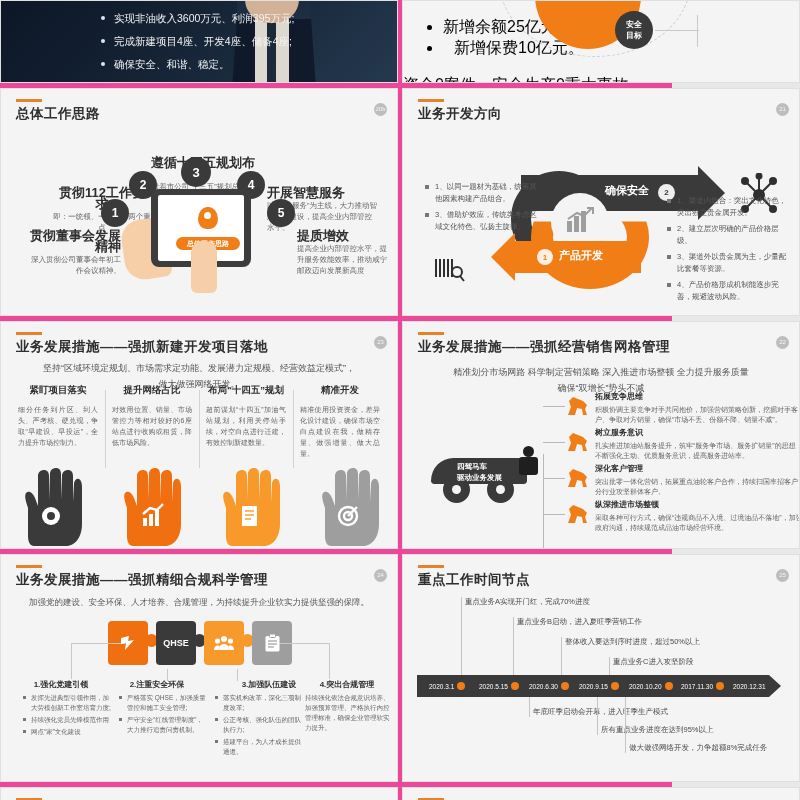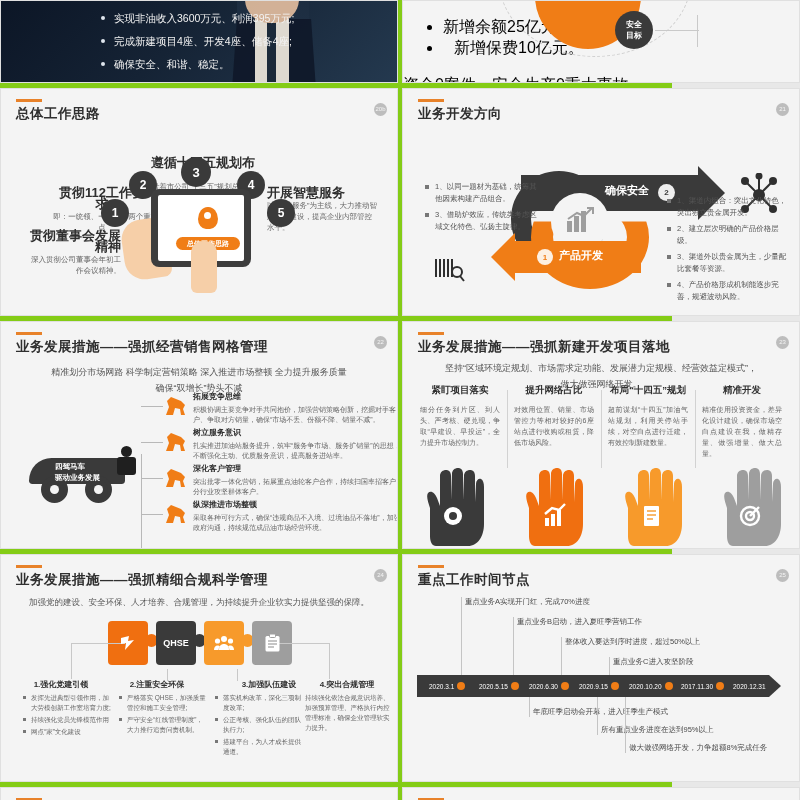--- a/index.html
+++ b/index.html
@@ -7,21 +7,21 @@
     width:800px;height:800px;overflow:hidden;
     background:#e8e8e8;
     font-family:"Liberation Sans","DejaVu Sans",sans-serif;
   }
   .gallery{
     width:672px;height:800px;
     display:grid;
     grid-template-columns:398px 398px;
     grid-auto-rows:auto;
     column-gap:4px;row-gap:5px;
-    background:#84cc16;
+    background:#ec4899;
   }
   .slide{
     position:relative;
     background:#f4f4f4;
     overflow:hidden;
     box-sizing:border-box;
     border:1px solid #e0e0e0;
   }
   .slide.r0{height:83px;}
   .slide.r1{height:228px;}
@@ -289,20 +289,24 @@
     </div>
 
     <div class="n-txt" style="left:26px;top:113px;width:94px;text-align:right">
       <b>贯彻董事会发展精神</b>
       <span>深入贯彻公司董事会年初工作会议精神。</span>
     </div>
     <div class="node" style="left:100px;top:110px;width:28px;height:28px;font-size:12px">
       <span>1</span>
     </div>
 
+    <div class="n-txt" style="left:296px;top:113px;width:96px">
+      <b>提质增效</b>
+      <span>提高企业内部管控水平，提升服务效能效率，推动咸宁邮政迈向发展新高度</span>
+    </div>
     <div class="node" style="left:266px;top:110px;width:28px;height:28px;font-size:12px">
       <span>5</span>
     </div>
 
     <div class="hand"></div>
     <div class="tablet">
       <div class="screen">
         <div class="head-ico"></div>
         <div class="pill">总体工作思路</div>
       </div>
@@ -375,90 +379,20 @@
         <li>1、渠道内组合：突出文化特色，突出独立贵金属开发。</li>
         <li>2、建立层次明确的产品价格层级。</li>
         <li>3、渠道外以贵金属为主，少量配比套餐等资源。</li>
         <li>4、产品价格形成机制能逐步完善，规避波动风险。</li>
       </ul>
     </div>
   </div>
 
   <div class="slide r2">
     <div class="accent-bar"></div>
-    <div class="slide-title">业务发展措施——强抓经营销售网格管理</div>
-    <div class="slide-num">22</div>
-    <div class="center-sub">
-      <div>精准划分市场网路  科学制定营销策略  深入推进市场整顿  全力提升服务质量</div>
-      <div>确保“双增长”势头不减</div>
-    </div>
-
-    <div class="car">
-      <div class="body"></div>
-        <div class="w1"></div>
-        <div class="w2"></div>
-      <div class="lbl">
-        <span>四驾马车</span>
-        <span style="display:block">驱动业务发展</span>
-      </div>
-      <div class="driver">
-          <div class="hd"></div>
-          <div class="bd"></div>
-        </div>
-    </div>
-
-    <div class="brace"></div>
-    <div class="branch" style="top:84px"></div>
-    <div class="branch" style="top:120px"></div>
-    <div class="branch" style="top:156px"></div>
-    <div class="branch" style="top:192px"></div>
-
-    <div class="horse" style="left:162px;top:73px">
-      <svg viewBox="0 0 26 22">
-          <path d="M3 20 L6 12 L4 6 L8 2 L13 4 L18 6 L22 10 L20 14 L22 20 L18 20 L17 14 L12 13 L10 20 Z" fill="#f07d16"></path>
-        </svg>
-    </div>
-    <div class="hrow" style="left:192px;top:70px">
-      <b>拓展竞争思维</b>
-      <span>积极协调主要竞争对手共同抱价，加强营销策略创新，挖掘对手客户、争取对方销量，确保“市场不丢、份额不降、销量不减”。</span>
-    </div>
-
-    <div class="horse" style="left:162px;top:109px">
-      <svg viewBox="0 0 26 22">
-          <path d="M3 20 L6 12 L4 6 L8 2 L13 4 L18 6 L22 10 L20 14 L22 20 L18 20 L17 14 L12 13 L10 20 Z" fill="#f07d16"></path>
-        </svg>
-    </div>
-    <div class="hrow" style="left:192px;top:106px">
-      <b>树立服务意识</b>
-      <span>扎实推进加油站服务提升，筑牢“服务争市场、服务扩销量”的思想，不断强化主动、优质服务意识，提高服务进站率。</span>
-    </div>
-
-    <div class="horse" style="left:162px;top:145px">
-      <svg viewBox="0 0 26 22">
-          <path d="M3 20 L6 12 L4 6 L8 2 L13 4 L18 6 L22 10 L20 14 L22 20 L18 20 L17 14 L12 13 L10 20 Z" fill="#f07d16"></path>
-        </svg>
-    </div>
-    <div class="hrow" style="left:192px;top:142px">
-      <b>深化客户管理</b>
-      <span>突出批零一体化营销，拓展重点油轮客户合作，持续扫国率招客户，分行业攻坚群体客户。</span>
-    </div>
-
-    <div class="horse" style="left:162px;top:181px">
-      <svg viewBox="0 0 26 22">
-          <path d="M3 20 L6 12 L4 6 L8 2 L13 4 L18 6 L22 10 L20 14 L22 20 L18 20 L17 14 L12 13 L10 20 Z" fill="#f07d16"></path>
-        </svg>
-    </div>
-    <div class="hrow" style="left:192px;top:178px">
-      <b>纵深推进市场整顿</b>
-      <span>采取各种可行方式，确保“违规商品不入境、过境油品不落地”，加强政府沟通，持续规范成品油市场经营环境。</span>
-    </div>
-  </div>
-
-  <div class="slide r2">
-    <div class="accent-bar"></div>
     <div class="slide-title">业务发展措施——强抓新建开发项目落地</div>
     <div class="slide-num">23</div>
     <div class="center-sub" style="top:38px">
       <div>坚持“区域环境定规划、市场需求定功能、发展潜力定规模、经营效益定模式”，</div>
       <div>做大做强网络开发。</div>
     </div>
 
     <div class="four-col">
       <div class="c">
         <h4>紧盯项目落实</h4>
@@ -518,20 +452,90 @@
           <g fill="none" stroke="#fff" stroke-width="2.4">
             <circle cx="31" cy="54" r="9"></circle>
               <circle cx="31" cy="54" r="4"></circle>
             <line x1="31" y1="54" x2="40" y2="45"></line>
           </g>
         </svg>
       </div>
     </div>
   </div>
 
+  <div class="slide r2">
+    <div class="accent-bar"></div>
+    <div class="slide-title">业务发展措施——强抓经营销售网格管理</div>
+    <div class="slide-num">22</div>
+    <div class="center-sub">
+      <div>精准划分市场网路  科学制定营销策略  深入推进市场整顿  全力提升服务质量</div>
+      <div>确保“双增长”势头不减</div>
+    </div>
+
+    <div class="car">
+      <div class="body"></div>
+        <div class="w1"></div>
+        <div class="w2"></div>
+      <div class="lbl">
+        <span>四驾马车</span>
+        <span style="display:block">驱动业务发展</span>
+      </div>
+      <div class="driver">
+          <div class="hd"></div>
+          <div class="bd"></div>
+        </div>
+    </div>
+
+    <div class="brace"></div>
+    <div class="branch" style="top:84px"></div>
+    <div class="branch" style="top:120px"></div>
+    <div class="branch" style="top:156px"></div>
+    <div class="branch" style="top:192px"></div>
+
+    <div class="horse" style="left:162px;top:73px">
+      <svg viewBox="0 0 26 22">
+          <path d="M3 20 L6 12 L4 6 L8 2 L13 4 L18 6 L22 10 L20 14 L22 20 L18 20 L17 14 L12 13 L10 20 Z" fill="#f07d16"></path>
+        </svg>
+    </div>
+    <div class="hrow" style="left:192px;top:70px">
+      <b>拓展竞争思维</b>
+      <span>积极协调主要竞争对手共同抱价，加强营销策略创新，挖掘对手客户、争取对方销量，确保“市场不丢、份额不降、销量不减”。</span>
+    </div>
+
+    <div class="horse" style="left:162px;top:109px">
+      <svg viewBox="0 0 26 22">
+          <path d="M3 20 L6 12 L4 6 L8 2 L13 4 L18 6 L22 10 L20 14 L22 20 L18 20 L17 14 L12 13 L10 20 Z" fill="#f07d16"></path>
+        </svg>
+    </div>
+    <div class="hrow" style="left:192px;top:106px">
+      <b>树立服务意识</b>
+      <span>扎实推进加油站服务提升，筑牢“服务争市场、服务扩销量”的思想，不断强化主动、优质服务意识，提高服务进站率。</span>
+    </div>
+
+    <div class="horse" style="left:162px;top:145px">
+      <svg viewBox="0 0 26 22">
+          <path d="M3 20 L6 12 L4 6 L8 2 L13 4 L18 6 L22 10 L20 14 L22 20 L18 20 L17 14 L12 13 L10 20 Z" fill="#f07d16"></path>
+        </svg>
+    </div>
+    <div class="hrow" style="left:192px;top:142px">
+      <b>深化客户管理</b>
+      <span>突出批零一体化营销，拓展重点油轮客户合作，持续扫国率招客户，分行业攻坚群体客户。</span>
+    </div>
+
+    <div class="horse" style="left:162px;top:181px">
+      <svg viewBox="0 0 26 22">
+          <path d="M3 20 L6 12 L4 6 L8 2 L13 4 L18 6 L22 10 L20 14 L22 20 L18 20 L17 14 L12 13 L10 20 Z" fill="#f07d16"></path>
+        </svg>
+    </div>
+    <div class="hrow" style="left:192px;top:178px">
+      <b>纵深推进市场整顿</b>
+      <span>采取各种可行方式，确保“违规商品不入境、过境油品不落地”，加强政府沟通，持续规范成品油市场经营环境。</span>
+    </div>
+  </div>
+
   <div class="slide r3">
     <div class="accent-bar"></div>
     <div class="slide-title">业务发展措施——强抓精细合规科学管理</div>
     <div class="slide-num">24</div>
     <div class="one-sub">加强党的建设、安全环保、人才培养、合规管理，为持续提升企业软实力提供坚强的保障。</div>
 
     <div class="puzzle">
       <div class="pz">
         <div class="sq" style="background:#f06f10"></div>
           <div class="knob" style="background:#f06f10"></div>

